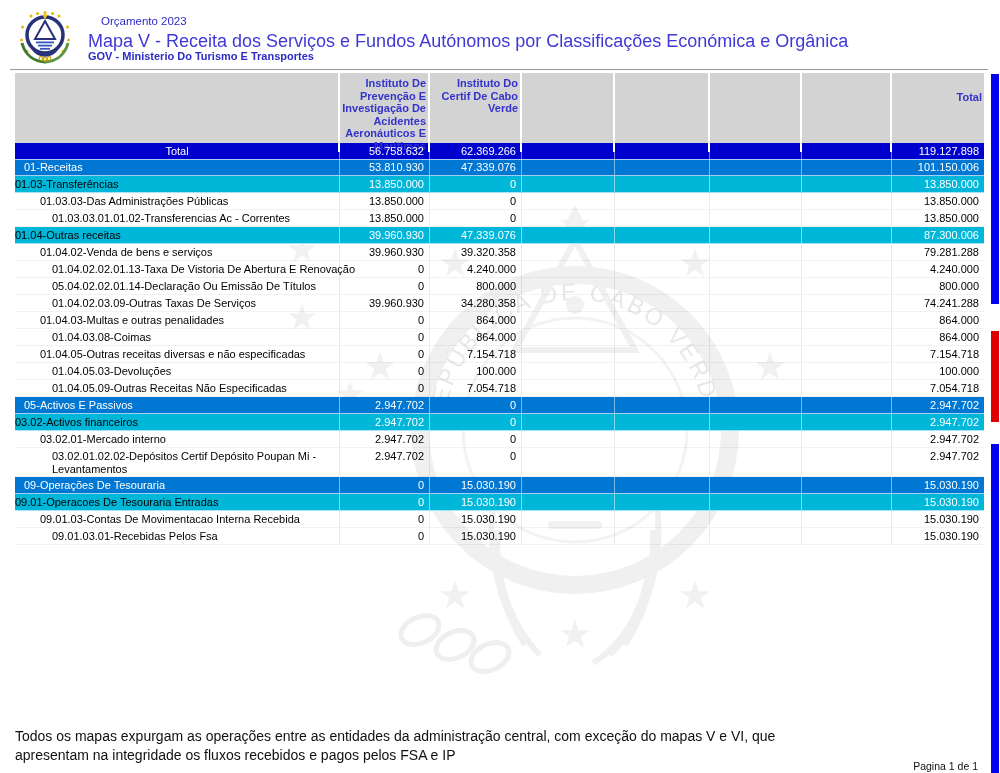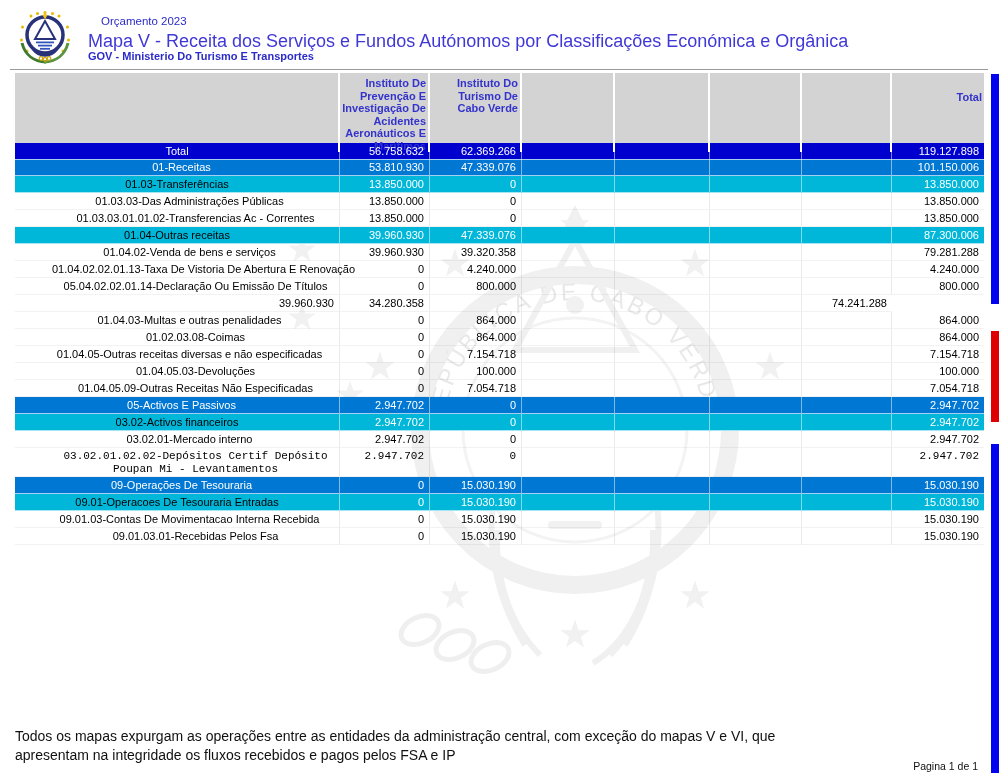--- a/index.html
+++ b/index.html
@@ -28,27 +28,27 @@
   .t-grand{height:16px;background:var(--row-total);}
   .t-blue{background:var(--row-section);}
   .t-cyan{background:var(--row-subsection);}
   .tall{height:29px;}
   .cell{box-sizing:border-box;font-size:11px;line-height:15px;padding-top:1px;
         border-right:1px solid rgba(0,0,0,0.08);border-bottom:1px solid rgba(0,0,0,0.05);
         white-space:nowrap;overflow:visible;color:#000;}
   .t-grand .cell,.t-blue .cell,.t-cyan .cell{
         border-right-color:rgba(255,255,255,0.5);border-bottom-color:rgba(255,255,255,0.65);color:#fff;}
   .t-cyan .lab{color:#000;}
-  .lab{padding-left:9px;text-align:center;}
+  .lab{padding-left:9px;}
   .lvl1{padding-left:0;}
   .lvl2{padding-left:25px;}
   .lvl3{padding-left:37px;}
   .ctr{text-align:center;padding-left:0;}
   .num{text-align:right;padding-right:5px;}
-  .tall .cell{line-height:13px;padding-top:2px;font-family:Liberation Mono, monospace;}
+  .tall .cell{line-height:13px;padding-top:2px;}
   .tall .lab{white-space:normal;}
 
   
   .bar{position:absolute;left:991px;width:8px;z-index:3;}
   .bar-b1{top:74px;height:230px;background:var(--bar-blue);}
   .bar-r{top:331px;height:91px;background:var(--bar-red);}
   .bar-b2{top:444px;height:329px;background:var(--bar-blue);}
 
   
   .note{position:absolute;left:15px;top:727px;width:780px;font-size:14px;line-height:1.35;color:#101010;z-index:1;}
@@ -141,21 +141,21 @@
 
   <div class="hdr-title-1">Orçamento 2023</div>
   <div class="hdr-title-main">Mapa V - Receita dos Serviços e Fundos Autónomos por Classificações Económica e Orgânica</div>
   <div class="hdr-title-3">GOV - Ministerio Do Turismo E Transportes</div>
   <div class="hdr-rule"></div>
 
   <div class="table">
       <div class="row-grid thead">
         <div class="hcell"></div>
         <div class="hcell">Instituto De Prevenção E Investigação De Acidentes Aeronáuticos E Marítimos</div>
-        <div class="hcell">Instituto Do Turismo De Cabo Verde</div>
+        <div class="hcell">Instituto Do Certif De Cabo Verde</div>
         <div class="hcell"></div>
         <div class="hcell"></div>
         <div class="hcell"></div>
         <div class="hcell"></div>
         <div class="hcell tot">Total</div>
       </div>
       <div class="row-grid row t-grand">
         <div class="cell lab ctr">Total</div>
         <div class="cell num">56.758.632</div>
         <div class="cell num">62.369.266</div>
@@ -239,40 +239,41 @@
         <div class="cell lab lvl3">05.04.02.02.01.14-Declaração Ou Emissão De Títulos</div>
         <div class="cell num">0</div>
         <div class="cell num">800.000</div>
         <div class="cell num"></div>
         <div class="cell num"></div>
         <div class="cell num"></div>
         <div class="cell num"></div>
         <div class="cell num">800.000</div>
       </div>
       <div class="row-grid row t-white">
+        <div class="cell lab lvl3">01.04.02.03.09-Outras Taxas De Serviços</div>
         <div class="cell num">39.960.930</div>
         <div class="cell num">34.280.358</div>
         <div class="cell num"></div>
         <div class="cell num"></div>
         <div class="cell num"></div>
         <div class="cell num"></div>
         <div class="cell num">74.241.288</div>
       </div>
       <div class="row-grid row t-white">
         <div class="cell lab lvl2">01.04.03-Multas e outras penalidades</div>
         <div class="cell num">0</div>
         <div class="cell num">864.000</div>
         <div class="cell num"></div>
         <div class="cell num"></div>
         <div class="cell num"></div>
         <div class="cell num"></div>
         <div class="cell num">864.000</div>
       </div>
       <div class="row-grid row t-white">
-        <div class="cell lab lvl3">01.02.03.08-Coimas</div>
+        <div class="cell lab lvl3">01.04.03.08-Coimas</div>
         <div class="cell num">0</div>
         <div class="cell num">864.000</div>
         <div class="cell num"></div>
         <div class="cell num"></div>
         <div class="cell num"></div>
         <div class="cell num"></div>
         <div class="cell num">864.000</div>
       </div>
       <div class="row-grid row t-white">
         <div class="cell lab lvl2">01.04.05-Outras receitas diversas e não especificadas</div>

